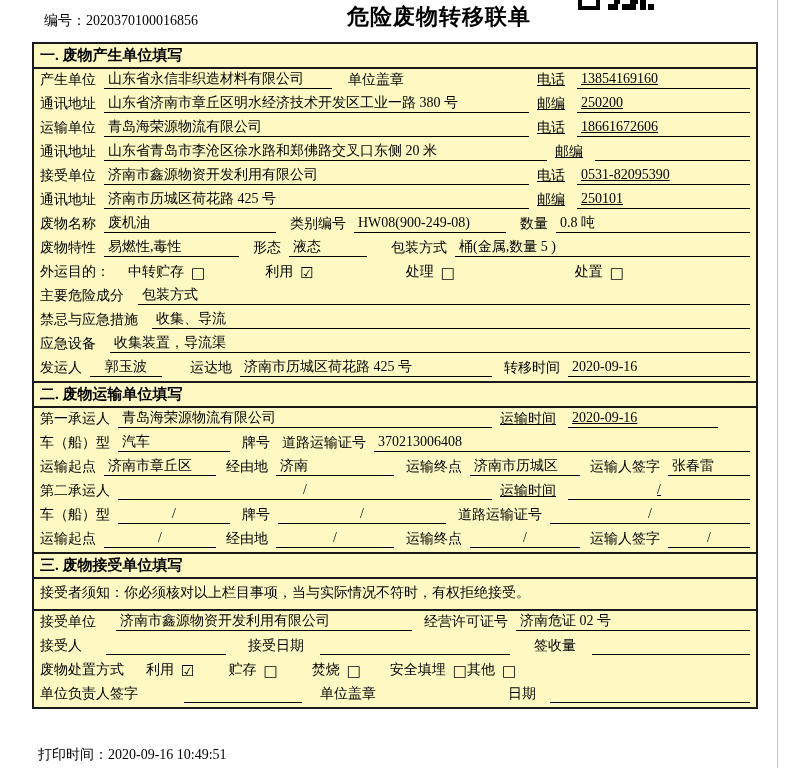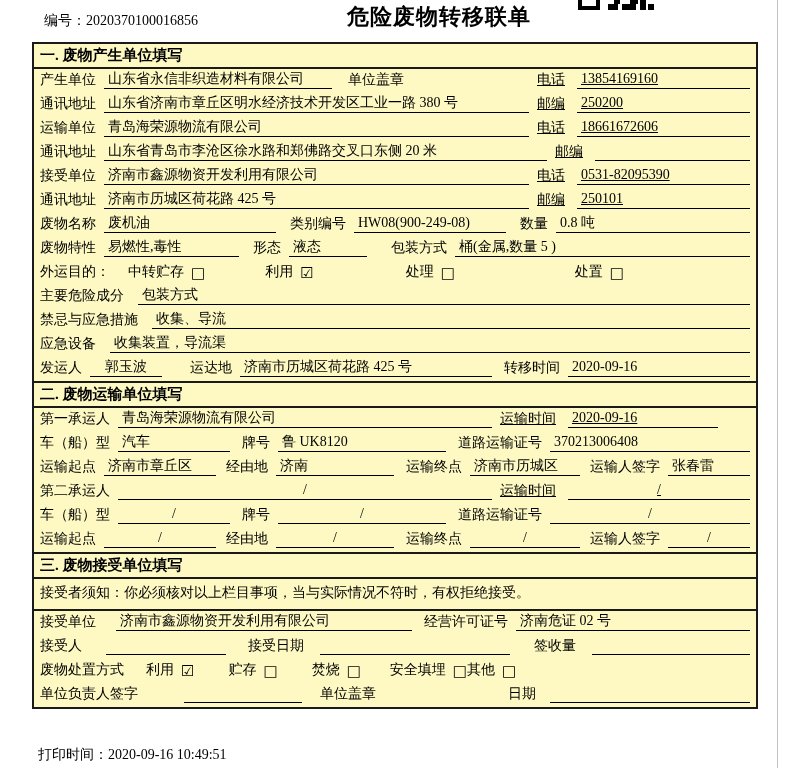--- a/index.html
+++ b/index.html
@@ -203,21 +203,20 @@
     <div class="rc rc250">
       <span class="lbl">运输时间</span>
       <span class="val" style="flex:0 0 150px">2020-09-16</span>
     </div>
   </div>
 
   <div class="row">
     <span class="lbl">车（船）型</span>
     <span class="val" style="width:112px">汽车</span>
     <span class="lbl" style="margin-left:12px">牌号</span>
-    <span class="val" style="width:168px">鲁 UK8120</span>
     <span class="lbl" style="margin-left:12px">道路运输证号</span>
     <span class="val grow">370213006408</span>
   </div>
 
   <div class="row">
     <span class="lbl">运输起点</span>
     <span class="val" style="width:112px">济南市章丘区</span>
     <span class="lbl" style="margin-left:10px">经由地</span>
     <span class="val" style="width:118px">济南</span>
     <span class="lbl" style="margin-left:12px">运输终点</span>

